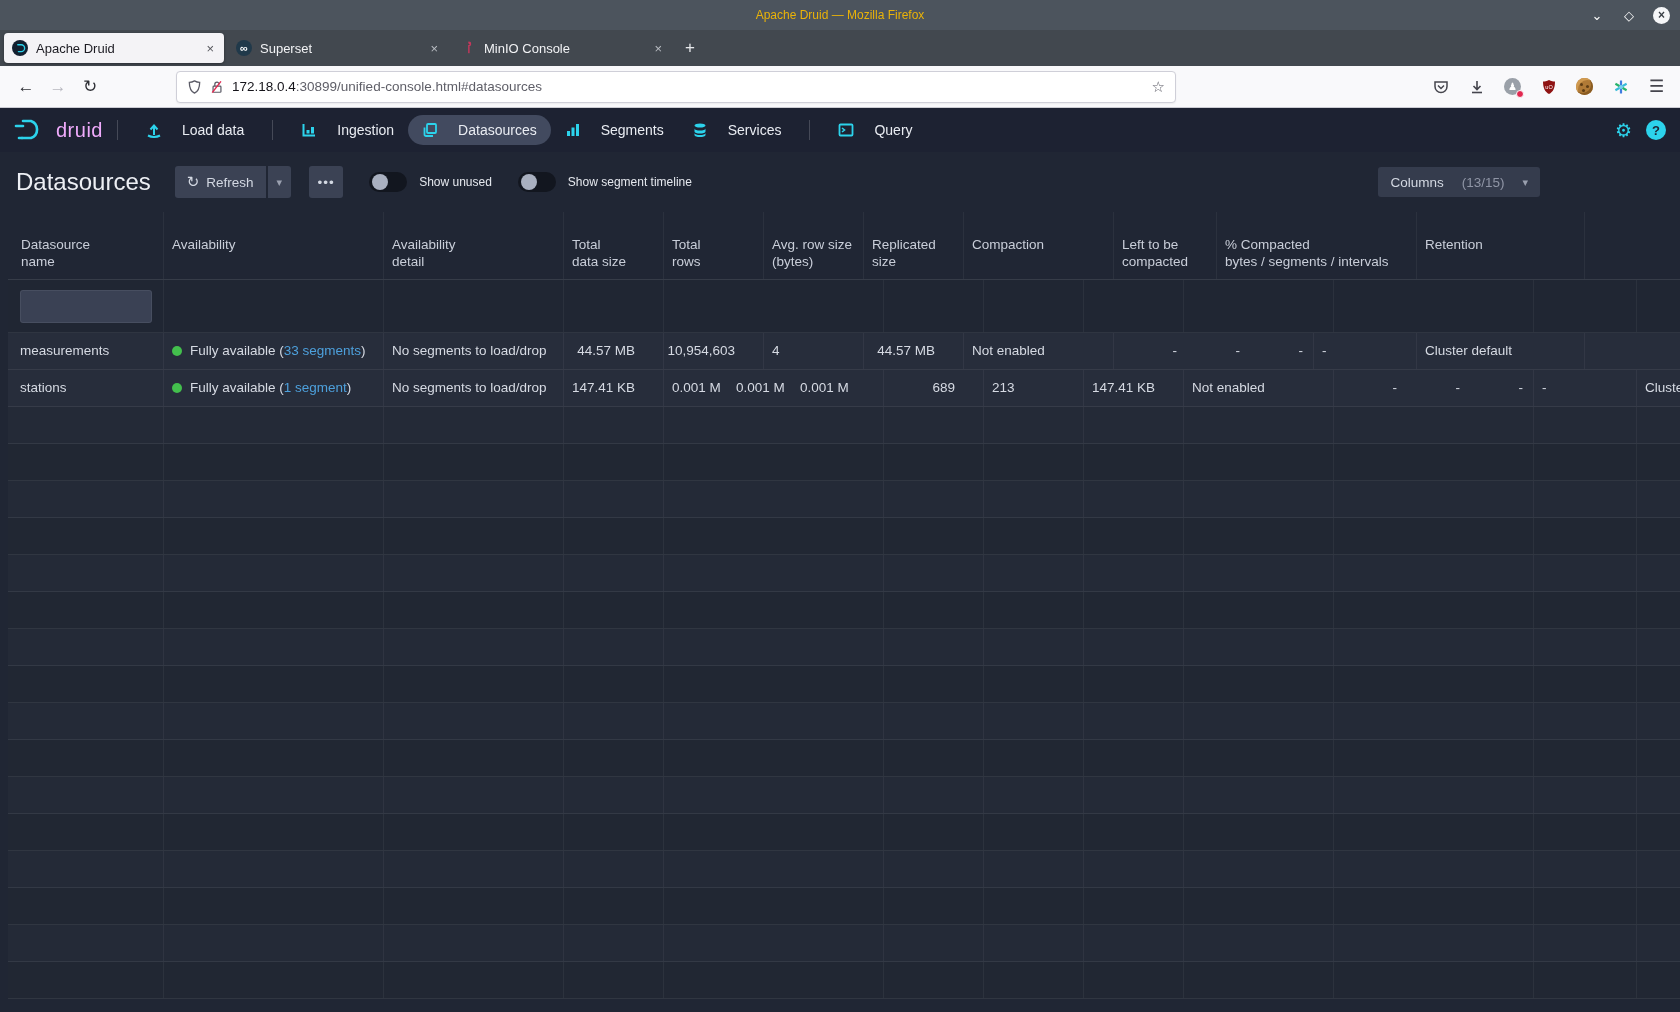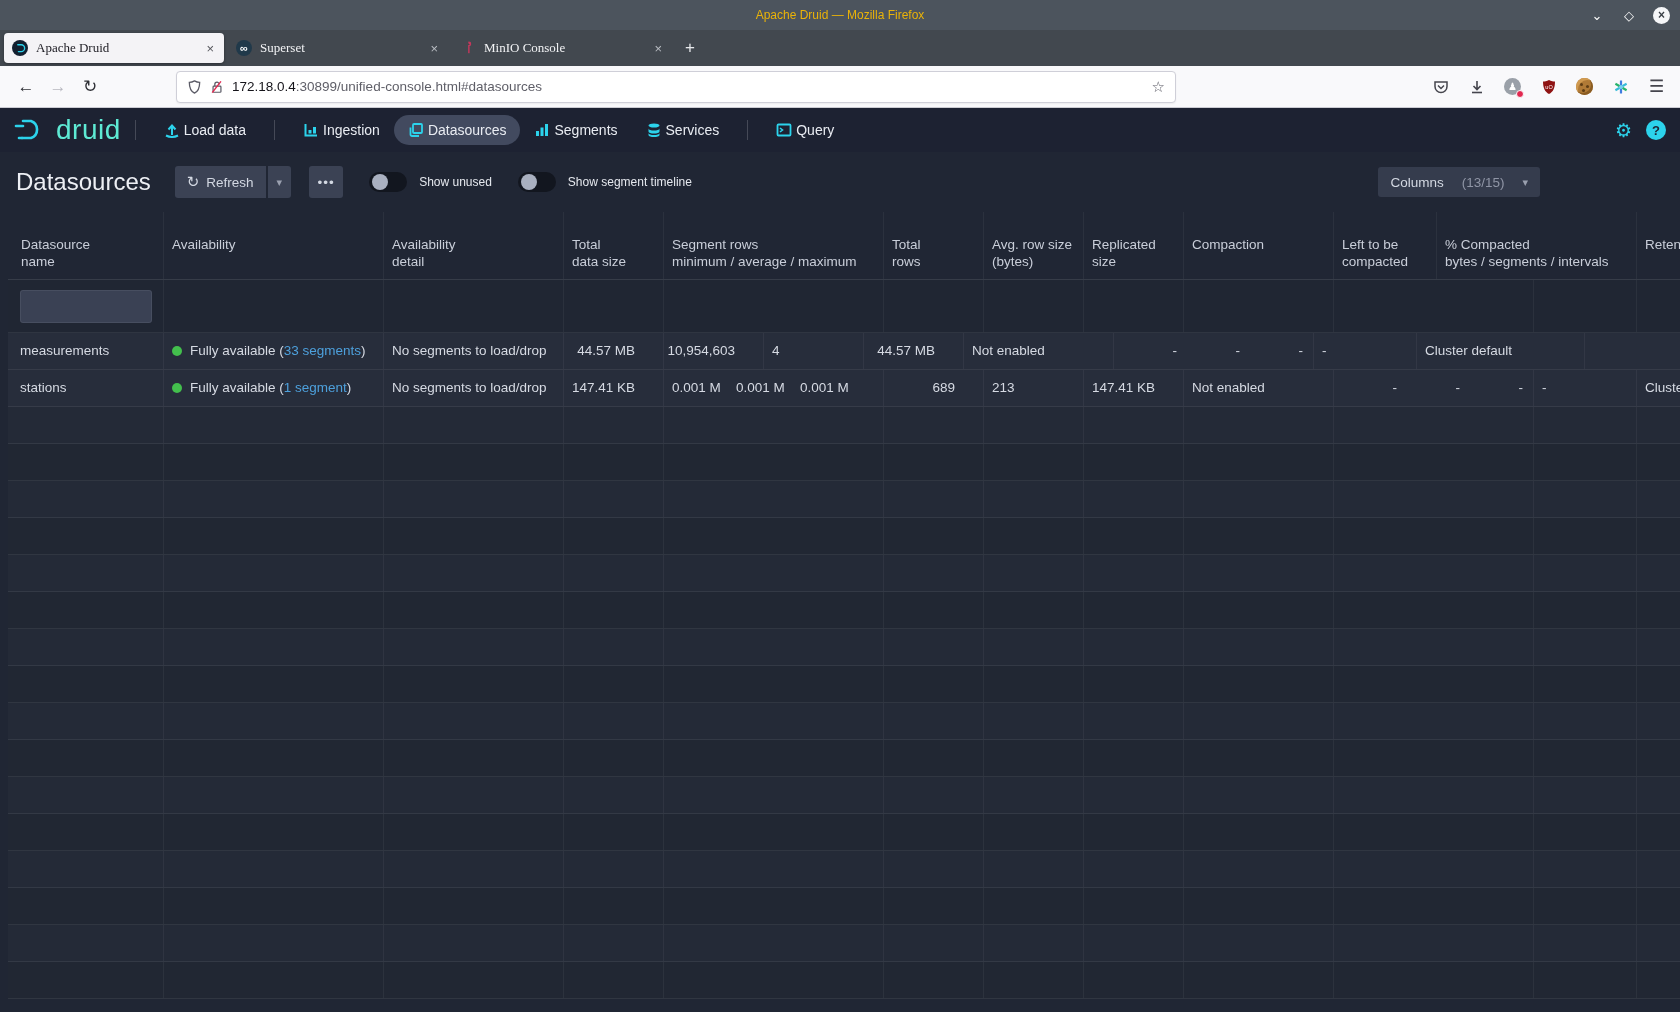--- a/index.html
+++ b/index.html
@@ -12,21 +12,21 @@
     background:radial-gradient(circle at 38% 32%, #ffd54a 0%, #ff9district 0%, #ff9500 42%, #e8433f 72%, #a1121b 100%); }
   .win-title { position:absolute; left:0; right:0; text-align:center; color:#eab308; font-size:12px; pointer-events:none; }
   .win-controls { margin-left:auto; display:flex; align-items:center; gap:16px; color:#fff; }
   .wc { width:16px; height:16px; display:flex; align-items:center; justify-content:center; font-size:13px; }
   .wc-close { background:#f5f6f8; color:#3a3f46; border-radius:50%; width:17px; height:17px; font-size:12px; font-weight:bold; }
 
   
   .tabstrip { height:36px; background:#42484f; display:flex; align-items:flex-end; padding:0 4px; gap:4px; }
   .tab { width:220px; height:30px; margin-bottom:3px; border-radius:4px; display:flex; align-items:center; padding:0 8px; gap:8px; color:#f2f3f5; font-size:13px; }
   .tab.active { background:#f4f3f6; color:#1c1b22; box-shadow:0 1px 3px rgba(0,0,0,.35); }
-  .tab .tab-title { flex:1; white-space:nowrap; overflow:hidden;font-family:Liberation Serif, serif; }
+  .tab .tab-title { flex:1; white-space:nowrap; overflow:hidden; }
   .tab-close { font-size:13px; color:#b9bdc3; padding:0 2px; }
   .tab.active .tab-close { color:#55565c; }
   .favicon { width:16px; height:16px; border-radius:50%; display:flex; align-items:center; justify-content:center; flex:none; }
   .fav-druid { background:#132030; }
   .fav-superset { background:#20394a; color:#fff; font-size:11px; font-weight:bold; line-height:16px; }
   .newtab-btn { width:28px; height:28px; margin-bottom:4px; border-radius:4px; color:#e7e9ec; font-size:17px; display:flex; align-items:center; justify-content:center; }
 
   
   .toolbar { height:42px; background:#f9f9fb; border-bottom:1px solid #ccccd3; display:flex; align-items:center; padding:0 10px; }
   .navbtn { width:32px; height:30px; display:flex; align-items:center; justify-content:center; font-size:17px; color:#2f3036; border-radius:4px; }
@@ -37,23 +37,23 @@
   .tb-icons { margin-left:auto; display:flex; align-items:center; gap:9px; }
   .tbi { width:27px; height:27px; display:flex; align-items:center; justify-content:center; font-size:15px; color:#45454d; position:relative; }
   .ext-circle { width:17px; height:17px; border-radius:50%; background:#9aa0a8; color:#fff; font-size:10px; display:flex; align-items:center; justify-content:center; }
   .ext-badge { position:absolute; right:2px; bottom:2px; width:8px; height:8px; border-radius:50%; background:#e22850; border:1px solid #f9f9fb; }
   .cookie { width:17px; height:17px; border-radius:50%; background:#b07a36; box-shadow:inset -2px -2px 0 #8a5c22, inset 3px 3px 0 -1px #d09a50; position:relative; }
   .cookie:after { content:""; position:absolute; left:4px; top:5px; width:3px; height:3px; border-radius:50%; background:#5f3d14; box-shadow:6px 2px 0 #5f3d14, 2px 6px 0 #5f3d14; }
 
   
   .druidnav { height:44px; background:#1d2232; display:flex; align-items:center; padding:0 14px; }
   .brand { display:flex; align-items:center; gap:8px; }
-  .brand-name { color:#5eead4; font-size:28px; letter-spacing:.5px; }
+  .brand-name { color:#f0abfc; font-size:20px; letter-spacing:.5px; }
   .nav-divider { width:1px; height:20px; background:rgba(255,255,255,.18); margin:0 14px; }
-  .nav-item { display:flex; align-items:center; gap:4px; height:30px; padding:0 14px; border-radius:16px; color:#e9ecf2; font-size:14px; }
+  .nav-item { display:flex; align-items:center; gap:20px; height:30px; padding:0 14px; border-radius:16px; color:#e9ecf2; font-size:14px; }
   .nav-item.active { background:#424a5f; }
   .nav-item svg { flex:none; }
   .nav-right { margin-left:auto; display:flex; align-items:center; gap:14px; }
   .gear { color:#2cd3ec; font-size:19px; }
   .help { width:20px; height:20px; border-radius:50%; background:#2cd3ec; color:#1d2232; font-size:13px; font-weight:bold; display:flex; align-items:center; justify-content:center; }
 
   
   .content { position:relative; height:860px; background:#202634; }
   .page-header { height:60px; display:flex; align-items:center; padding:0 16px; }
   .page-title { color:#edeff4; font-size:24px; font-weight:400; margin-right:24px; }
@@ -311,24 +311,20 @@
           <div>Availability</div>
           <div></div>
         </div>
       <div class="cell c2">
           <div>Availability</div>
           <div>detail</div>
         </div>
       <div class="cell c3">
           <div>Total</div>
           <div>data size</div>
-        </div>
-      <div class="cell c4">
-          <div>Segment rows</div>
-          <div>minimum / average / maximum</div>
         </div>
       <div class="cell c5">
           <div>Total</div>
           <div>rows</div>
         </div>
       <div class="cell c6">
           <div>Avg. row size</div>
           <div>(bytes)</div>
         </div>
       <div class="cell c7">

